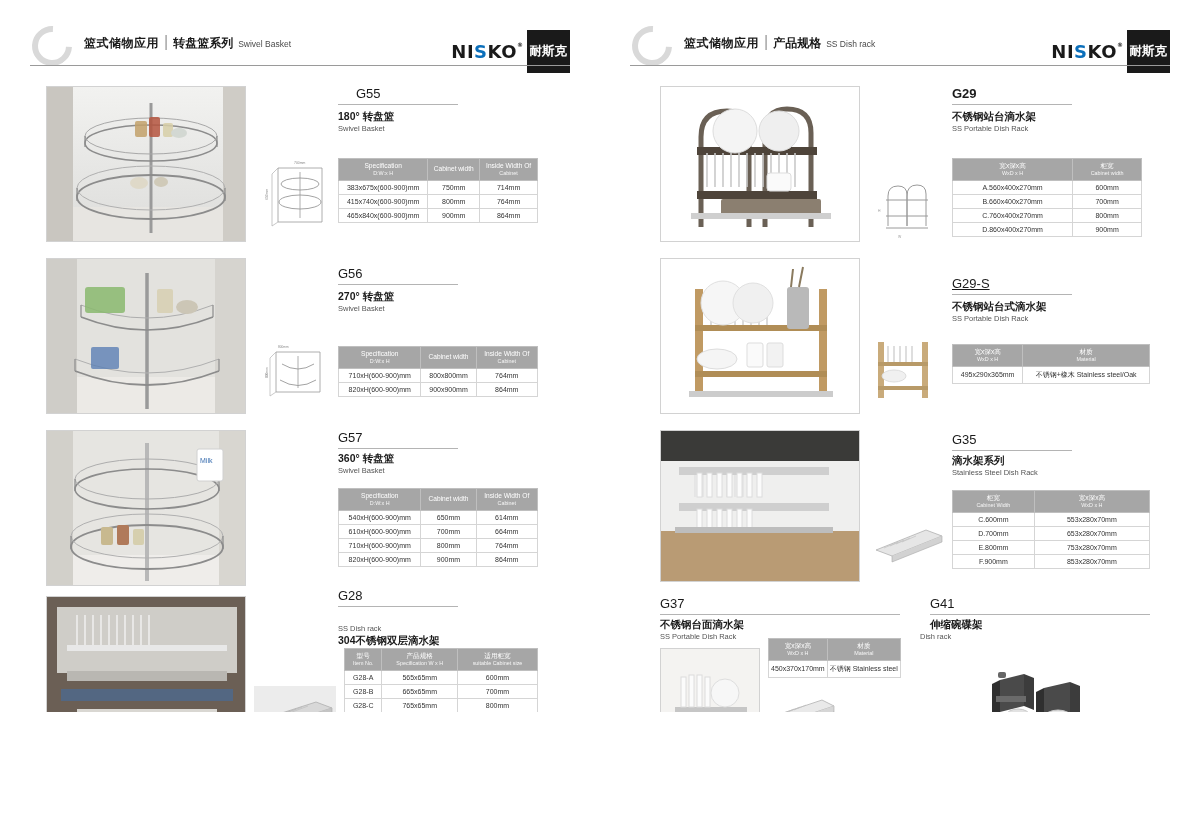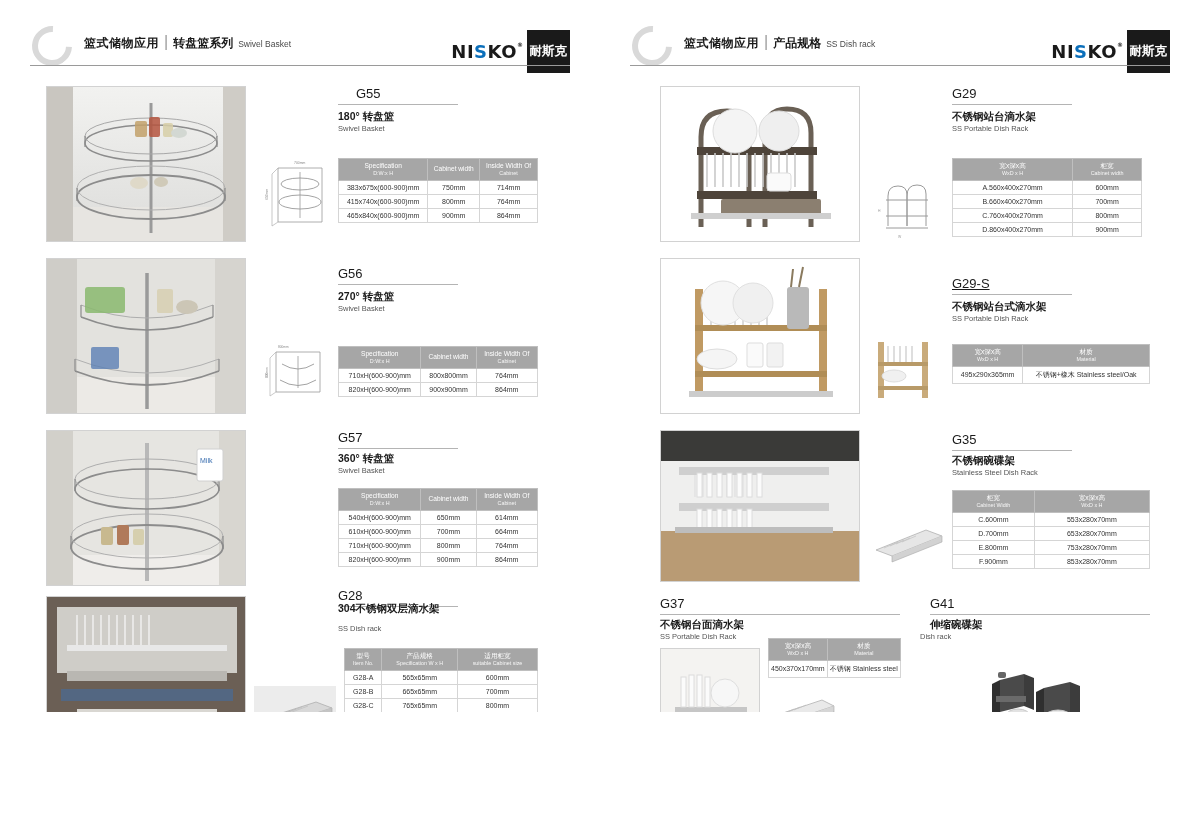--- a/index.html
+++ b/index.html
@@ -412,21 +412,21 @@
               <line x1="100" y1="120" x2="100" y2="134"></line>
             <line x1="120" y1="120" x2="120" y2="134"></line>
               <line x1="140" y1="120" x2="140" y2="134"></line>
           </g>
         </svg>
       </div>
     </div>
 
     <div class="pcode" style="left:338px; top:588px;">G28</div>
     <div class="pcode-rule" style="left:338px; top:606px; width:120px;"></div>
-    <div class="pname-cn" style="left:338px; top:602px;">304不锈钢双层滴水架</div>
+    <div class="pname-cn" style="left:338px; top:634px;">304不锈钢双层滴水架</div>
     <div class="pname-en" style="left:338px; top:624px;">SS Dish rack</div>
 
     <div class="linedraw" style="left:254px; top:686px; width:82px; height:54px;">
       <svg width="82" height="54" viewBox="0 0 82 54">
         <rect width="82" height="54" fill="#ececec"></rect>
         <path d="M6 34 L62 16 L78 22 L22 40 Z" fill="#d8d8d8" stroke="#a8a8a8" stroke-width=".7"></path>
         <g stroke="#b8b8b8" stroke-width=".6">
           <line x1="14" y1="33" x2="30" y2="27"></line>
             <line x1="20" y1="31" x2="36" y2="25"></line>
           <line x1="26" y1="29" x2="42" y2="23"></line>
@@ -526,21 +526,21 @@
           </g>
           <ellipse cx="74" cy="44" rx="22" ry="22" fill="#f4f4f4" stroke="#ddd"></ellipse>
           <ellipse cx="118" cy="44" rx="20" ry="20" fill="#efefef" stroke="#ddd"></ellipse>
           <rect x="106" y="86" width="24" height="18" rx="3" fill="#fafafa" stroke="#ddd"></rect>
           <rect x="60" y="112" width="100" height="16" rx="2" fill="#8b7f70"></rect>
           <rect x="30" y="126" width="140" height="6" fill="#cfcfcf"></rect>
         </svg>
       </div>
     </div>
 
-    <div class="pcode" style="left:352px; top:86px;">G29</div>
+    <div class="pcode" style="left:352px; top:86px;font-weight:bold;">G29</div>
     <div class="pcode-rule" style="left:352px; top:104px; width:120px;"></div>
     <div class="pname-cn" style="left:352px; top:110px;">不锈钢站台滴水架</div>
     <div class="pname-en" style="left:352px; top:124px;">SS Portable Dish Rack</div>
 
     <div class="linedraw" style="left:276px; top:176px; width:62px; height:64px;">
       <svg width="62" height="64" viewBox="0 0 62 64">
         <path d="M12 50 L12 20 q0 -10 10 -10 q9 0 9 9 L31 50" fill="none" stroke="#9a9a9a" stroke-width="1"></path>
         <path d="M50 50 L50 18 q0 -9 -9 -9 q-10 0 -10 11 L31 50" fill="none" stroke="#9a9a9a" stroke-width="1"></path>
         <line x1="10" y1="24" x2="52" y2="24" stroke="#9a9a9a" stroke-width="1"></line>
         <line x1="10" y1="40" x2="52" y2="40" stroke="#9a9a9a" stroke-width="1"></line>
@@ -705,21 +705,21 @@
             <line x1="20" y1="30" x2="34" y2="24"></line>
           <line x1="26" y1="28" x2="40" y2="22"></line>
             <line x1="32" y1="26" x2="46" y2="20"></line>
         </g>
         <path d="M22 40 L22 46 L72 26 L72 20" fill="#d2d2d2" stroke="#a8a8a8" stroke-width=".6"></path>
       </svg>
     </div>
 
     <div class="pcode" style="left:352px; top:432px;">G35</div>
     <div class="pcode-rule" style="left:352px; top:450px; width:120px;"></div>
-    <div class="pname-cn" style="left:352px; top:454px;">不锈钢碗碟架</div>
+    <div class="pname-cn" style="left:352px; top:454px;">滴水架系列</div>
     <div class="pname-en" style="left:352px; top:468px;">Stainless Steel Dish Rack</div>
 
     <table class="spec" style="left:352px; top:490px; width:198px;">
       <thead>
           <tr id="g35h">
             <th>
               <span class="th-cn">柜宽</span>
               <span class="th-en">Cabinet Width</span>
             </th>
             <th>

